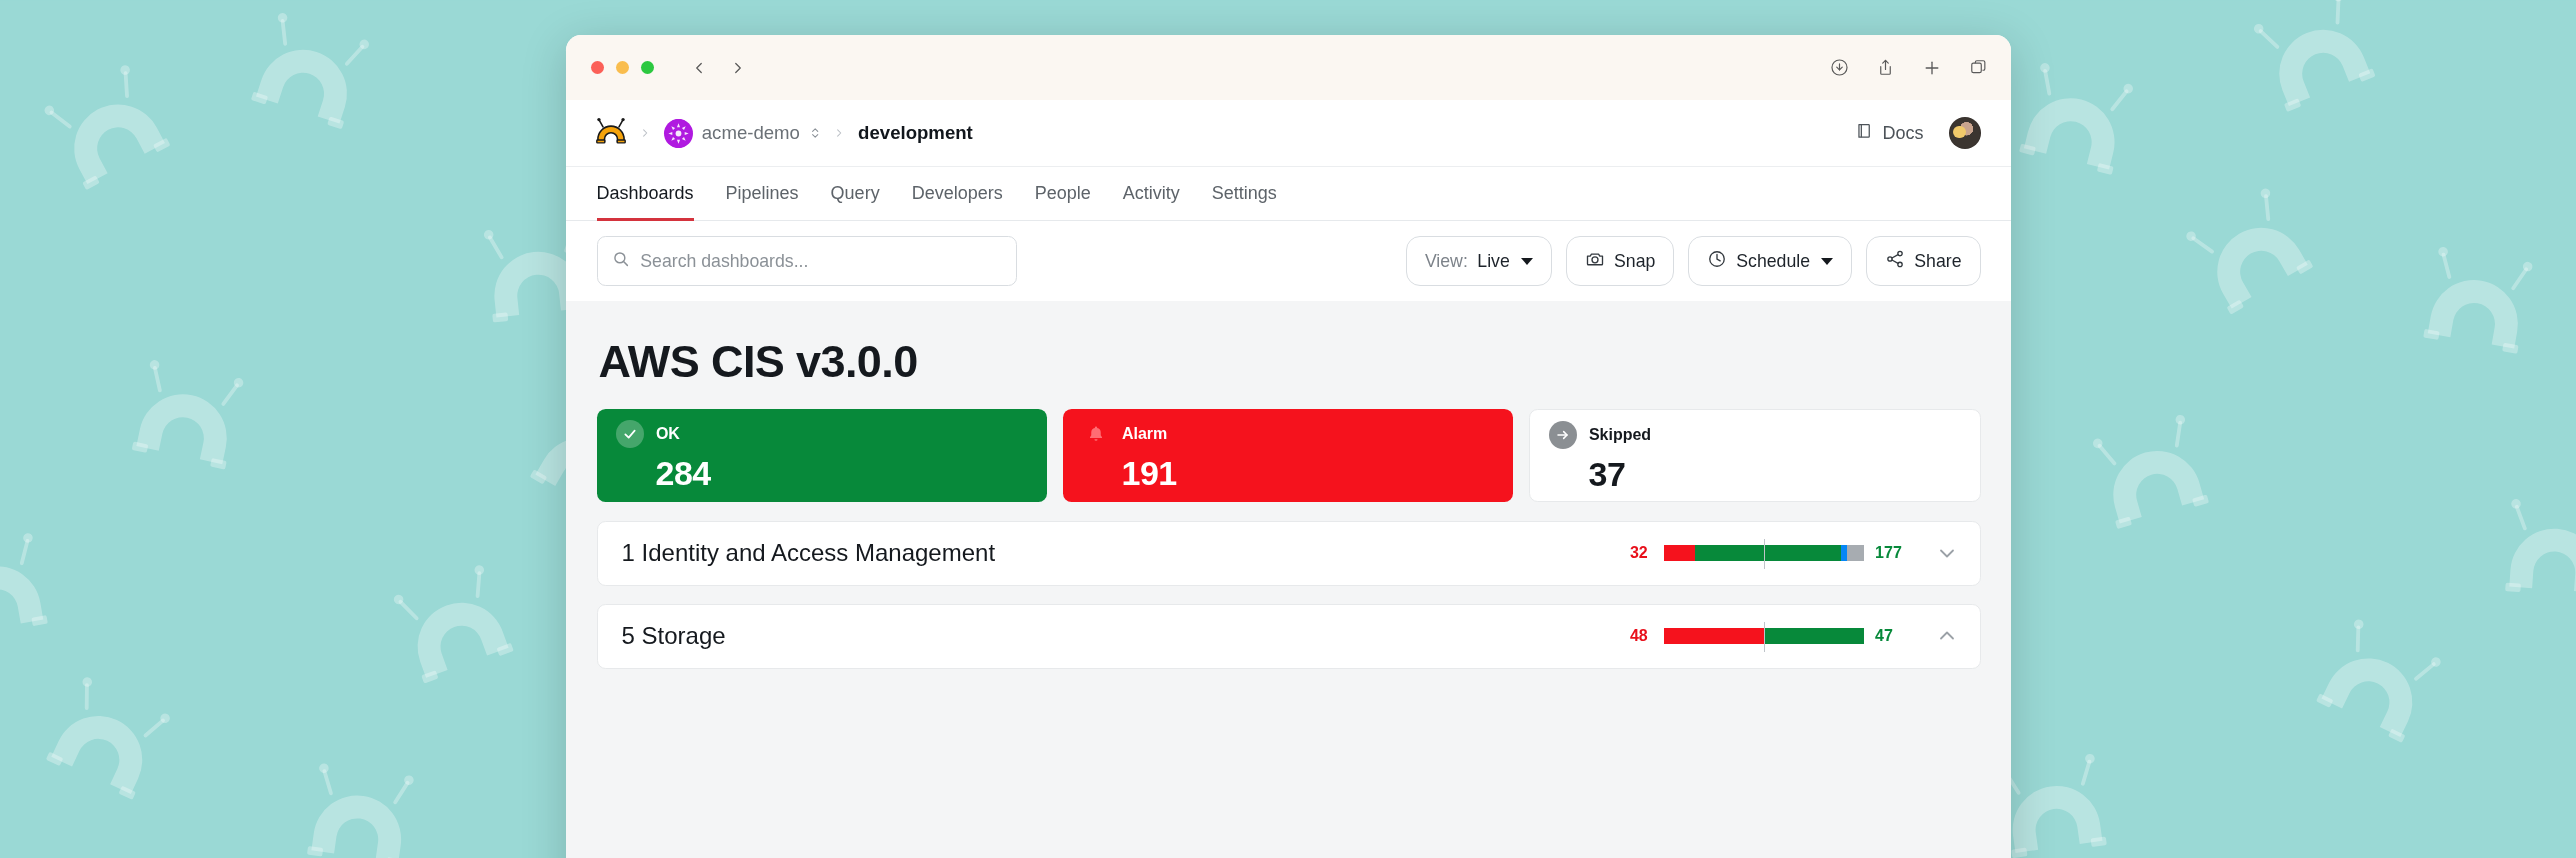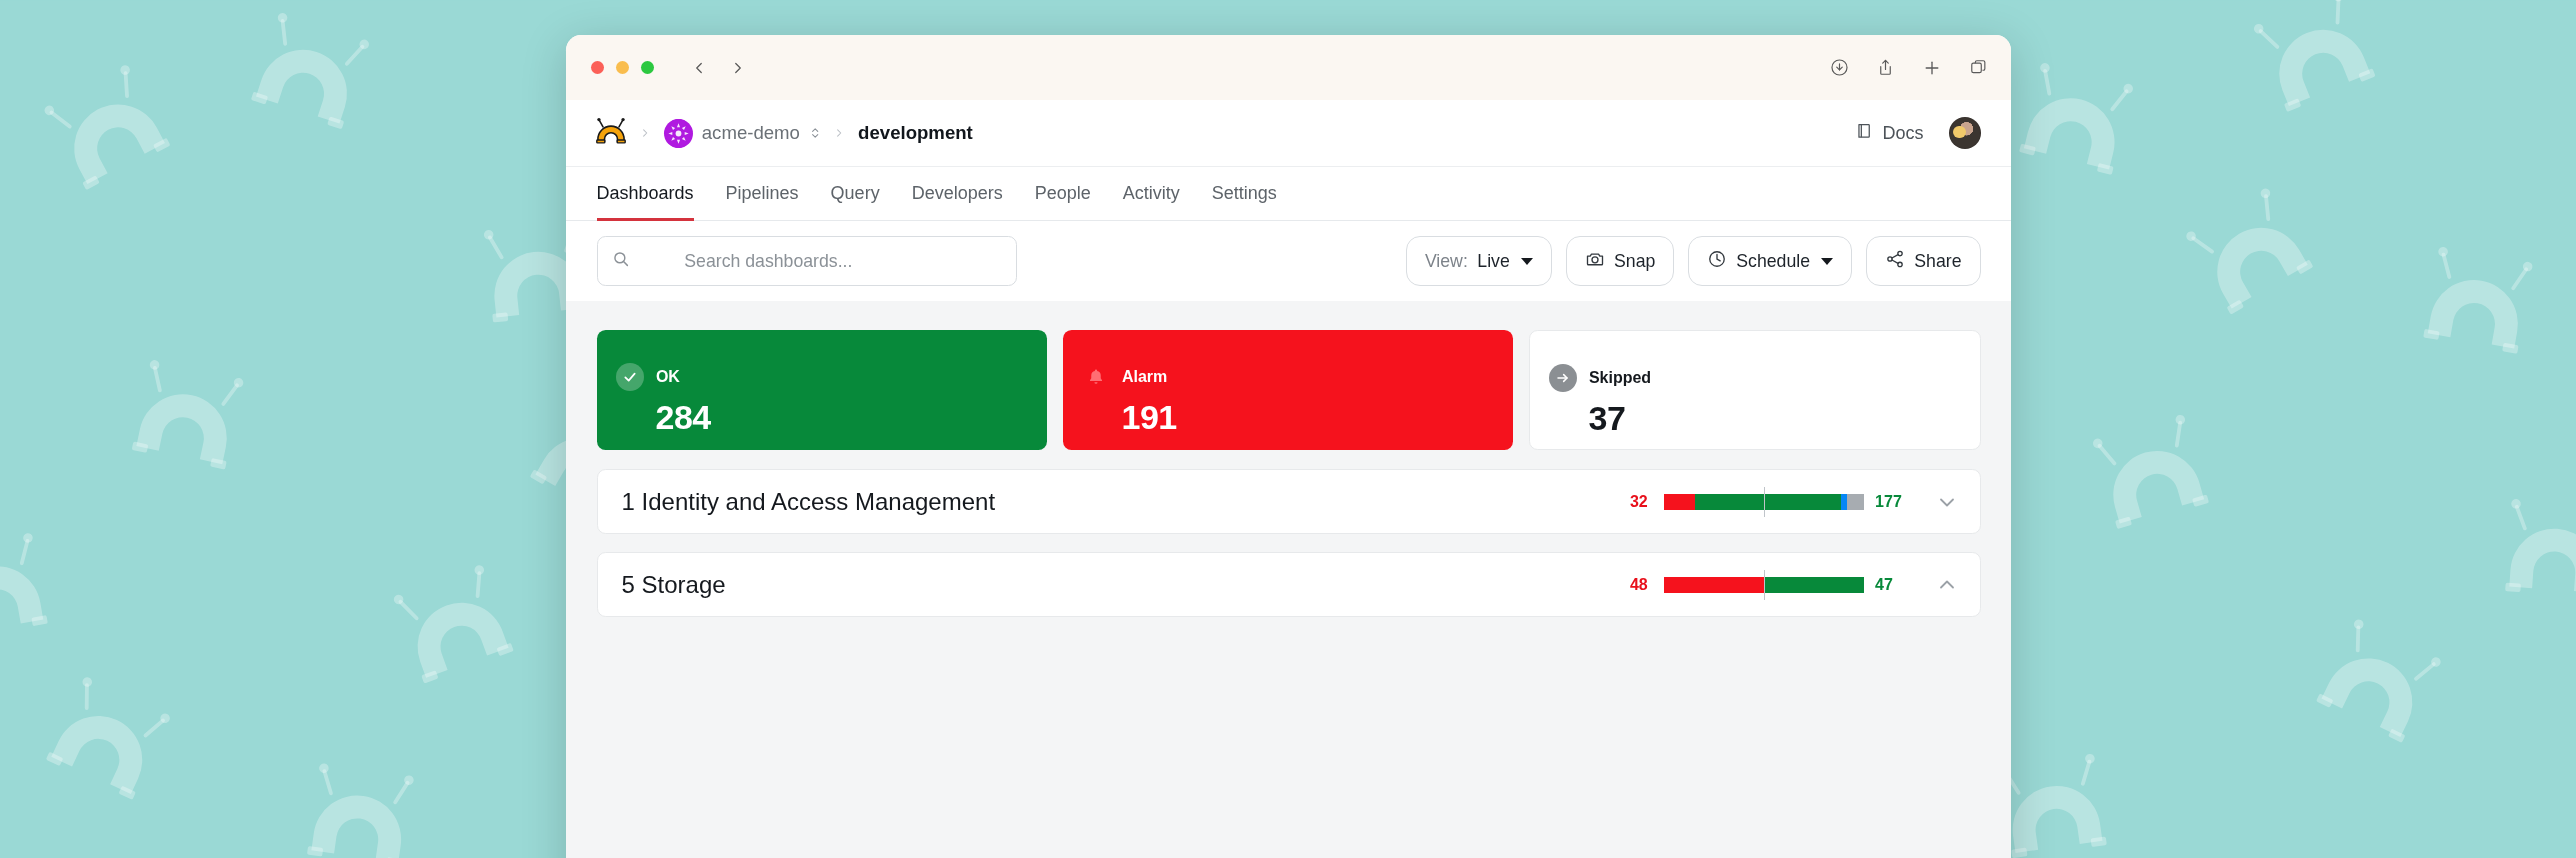--- a/index.html
+++ b/index.html
@@ -147,21 +147,20 @@
     border: 1px solid #d9dde1; border-radius: 8.6px;
     display: flex; align-items: center;
     padding: 0 14.3px; gap: 10.5px;
     background: #fff;
   }
   #search-input {
     border: 0; outline: 0; font-size: 17.7px;
     color: #2b3138; width: 100%;
     font-family: "Liberation Sans", sans-serif;
     background: transparent;
-    margin-left: 44px;
   }
   #search-input::placeholder { color: #8b9197; }
 
   #toolbar-right {
     margin-left: auto;
     display: flex; align-items: center; gap: 13.4px;
   }
   .tbtn {
     height: 50px;
     border: 1px solid #d9dde1; border-radius: 14px;
@@ -191,23 +190,23 @@
   #page-title {
     font-size: 45px; font-weight: 700; letter-spacing: -0.6px;
     color: #15191e;
     margin: 5.7px 0 21px 1.9px;
   }
 
   
   #summary-cards { display: flex; gap: 16px; }
   .scard {
     flex: 1;
-    height: 120px;
+    height: 93px;
     border-radius: 8.6px;
-    padding: 33px 19px 0 19px;
+    padding: 11px 19px 0 19px;
     position: relative;
   }
   .scard .head { display: flex; align-items: center; gap: 12.4px; }
   .scard .badge {
     width: 28px; height: 28px; border-radius: 50%;
     display: flex; align-items: center; justify-content: center;
     flex: 0 0 28px;
   }
   .scard .lbl { font-size: 16px; font-weight: 700; }
   .scard .num {
@@ -492,20 +491,21 @@
               <line x1="8.3" y1="10.8" x2="15.7" y2="6.8"></line>
               <line x1="8.3" y1="13.2" x2="15.7" y2="17.2"></line>
             </svg>
         </span>
         <span>Share</span>
       </button>
     </div>
   </div>
 
   <div id="content">
+    <div id="page-title">AWS CIS v3.0.0</div>
 
     <div id="summary-cards">
 
       <div class="scard ok">
         <div class="head">
           <span class="badge">
             <svg width="16" height="16" viewBox="0 0 24 24" fill="none" stroke="#ffffff" stroke-width="2.6" stroke-linecap="round" stroke-linejoin="round">
                 <polyline points="5 12.5 10 17.5 19 7"></polyline>
               </svg>
           </span>

